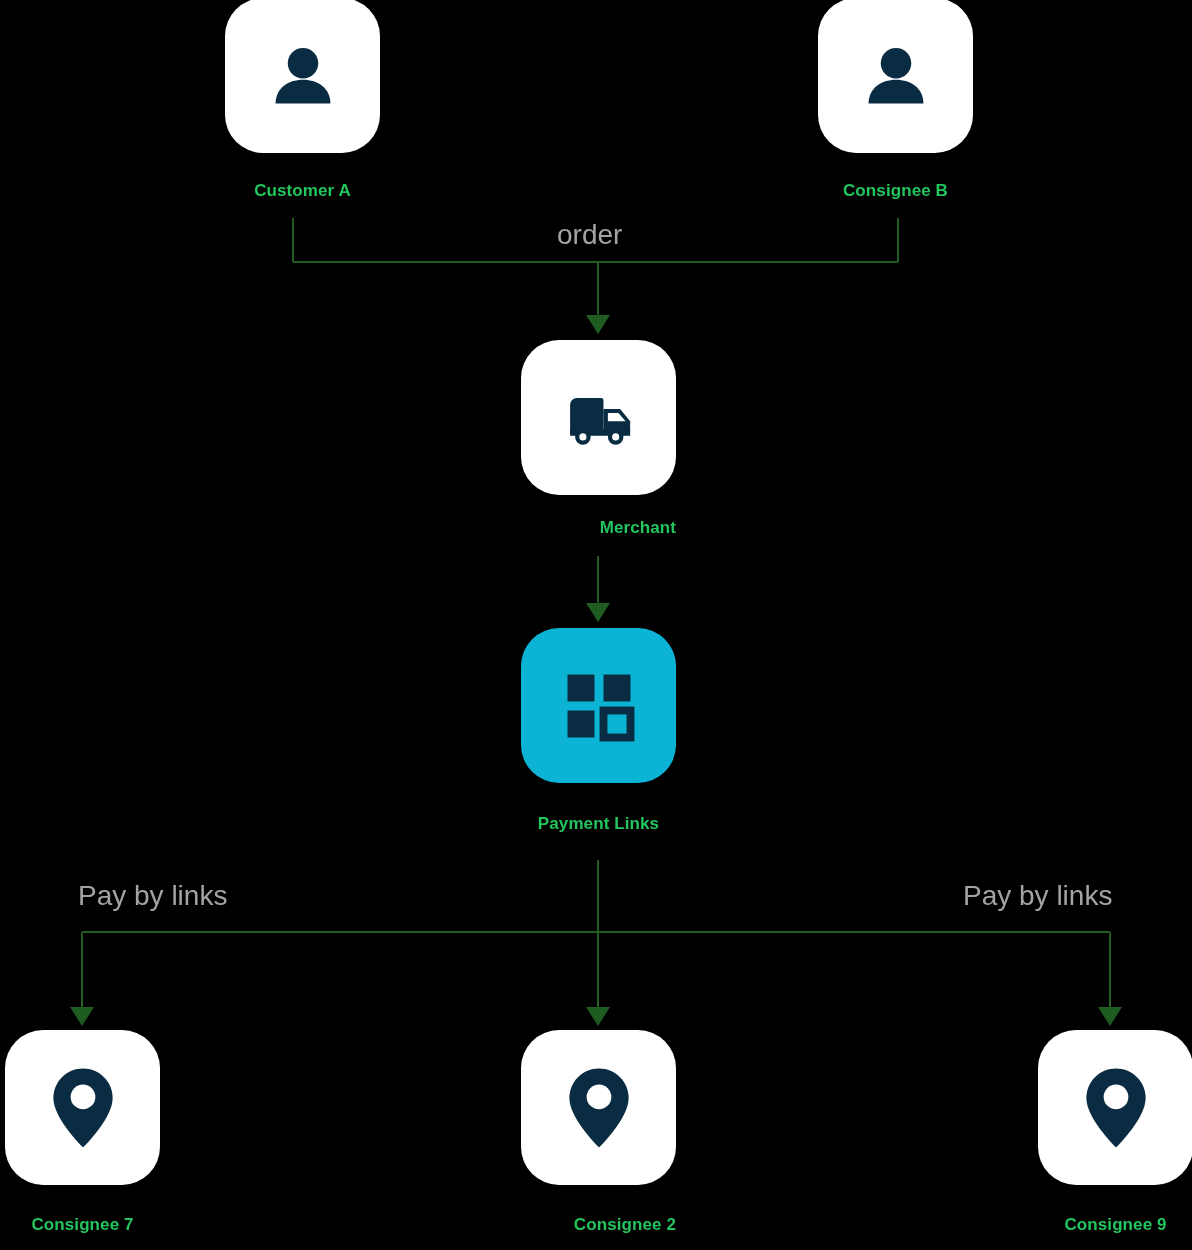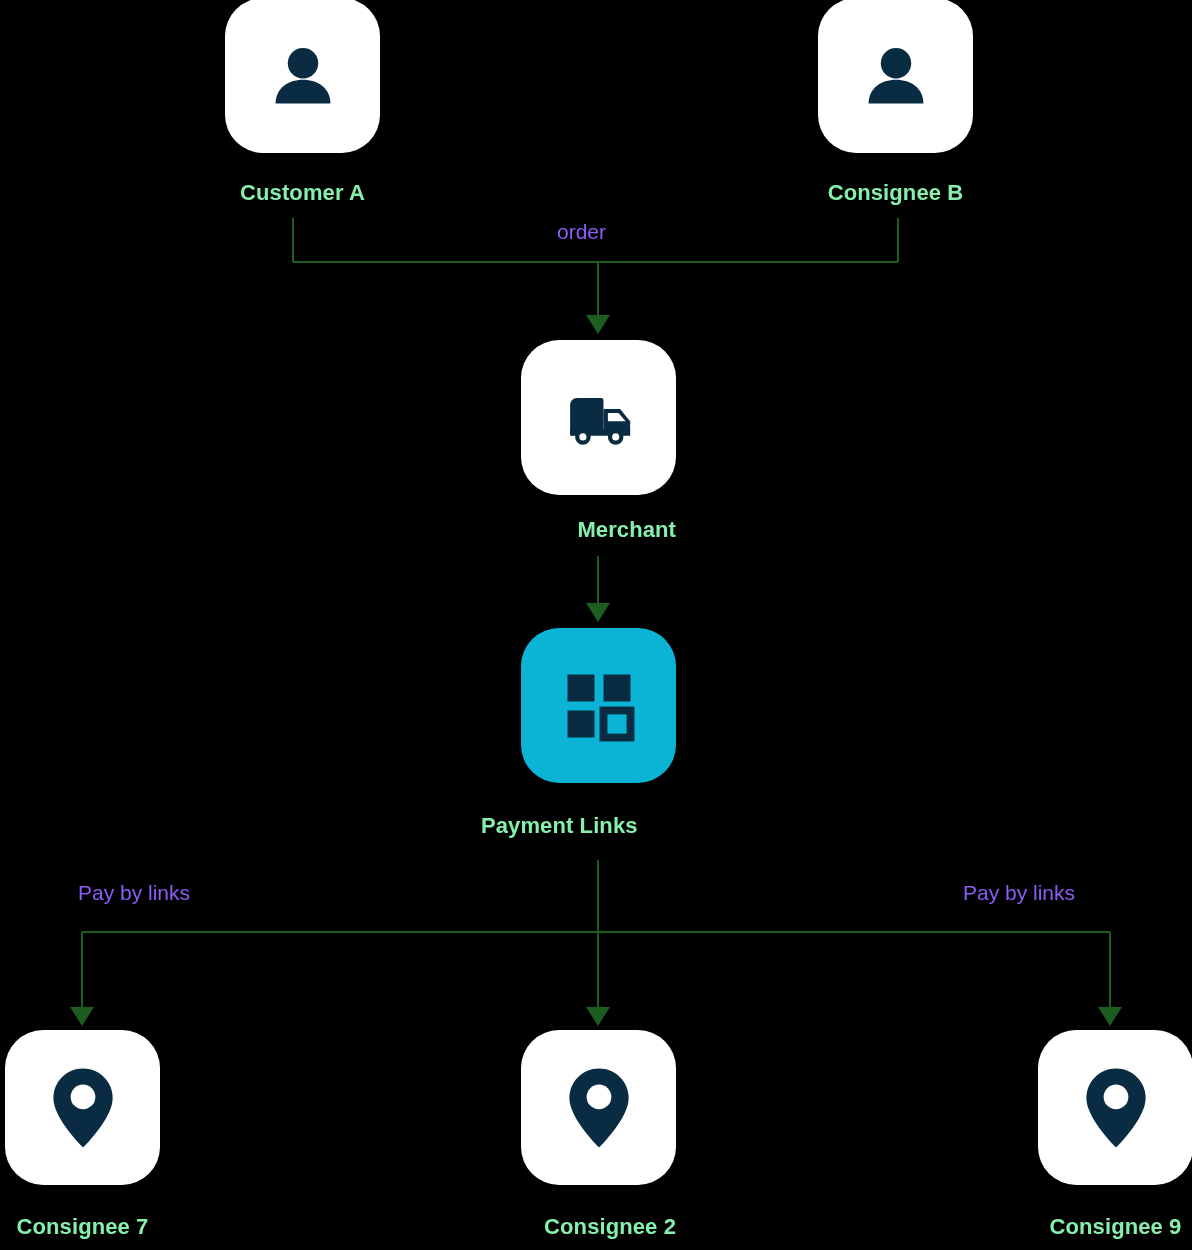--- a/index.html
+++ b/index.html
@@ -39,49 +39,49 @@
     align-items: center;
     justify-content: center;
   }
   .card.accent {
     background: #0bb4d4;
   }
   .card svg { display: block; }
 
   .node-label {
     position: absolute;
-    font-size: 22px;
+    font-size: 17px;
     font-weight: bold;
-    color: #86efac;
+    color: #22c55e;
     white-space: nowrap;
     letter-spacing: 0.1px;
     line-height: 1;
   }
   .edge-label {
     position: absolute;
-    font-size: 21px;
+    font-size: 28px;
     font-weight: normal;
-    color: #8b5cf6;
+    color: #a3a3a3;
     white-space: nowrap;
     line-height: 1;
   }
 
   
   #node-customer-a .card { left: 225px; top: -2px; }
   #node-customer-b .card { left: 818px; top: -2px; }
   #node-merchant   .card { left: 521px; top: 340px; }
   #node-payment-links .card { left: 521px; top: 628px; }
   #node-consignee-1 .card { left: 5px;   top: 1030px; }
   #node-consignee-2 .card { left: 521px; top: 1030px; }
   #node-consignee-3 .card { left: 1038px;top: 1030px; }
 
   #label-customer-a   { left: 225px; top: 182px; width: 155px; text-align: center; }
   #label-customer-b   { left: 818px; top: 182px; width: 155px; text-align: center; }
   #label-merchant     { left: 521px; top: 519px; width: 155px; text-align: right; }
-  #label-payment-links{ left: 481px; top: 815px; width: 235px; }
+  #label-payment-links{ left: 481px; top: 815px; width: 235px; text-align: center; }
   #label-consignee-1  { left: 5px;   top: 1216px; width: 155px; text-align: center; }
   #label-consignee-2  { left: 521px; top: 1216px; width: 155px; text-align: right; }
   #label-consignee-3  { left: 1038px;top: 1216px; width: 155px; text-align: center; }
 
   #label-order        { left: 557px; top: 221px; }
   #label-pay-left     { left: 78px;  top: 882px; }
   #label-pay-right    { left: 963px; top: 882px; }
 </style>
 </head>
 <body>

